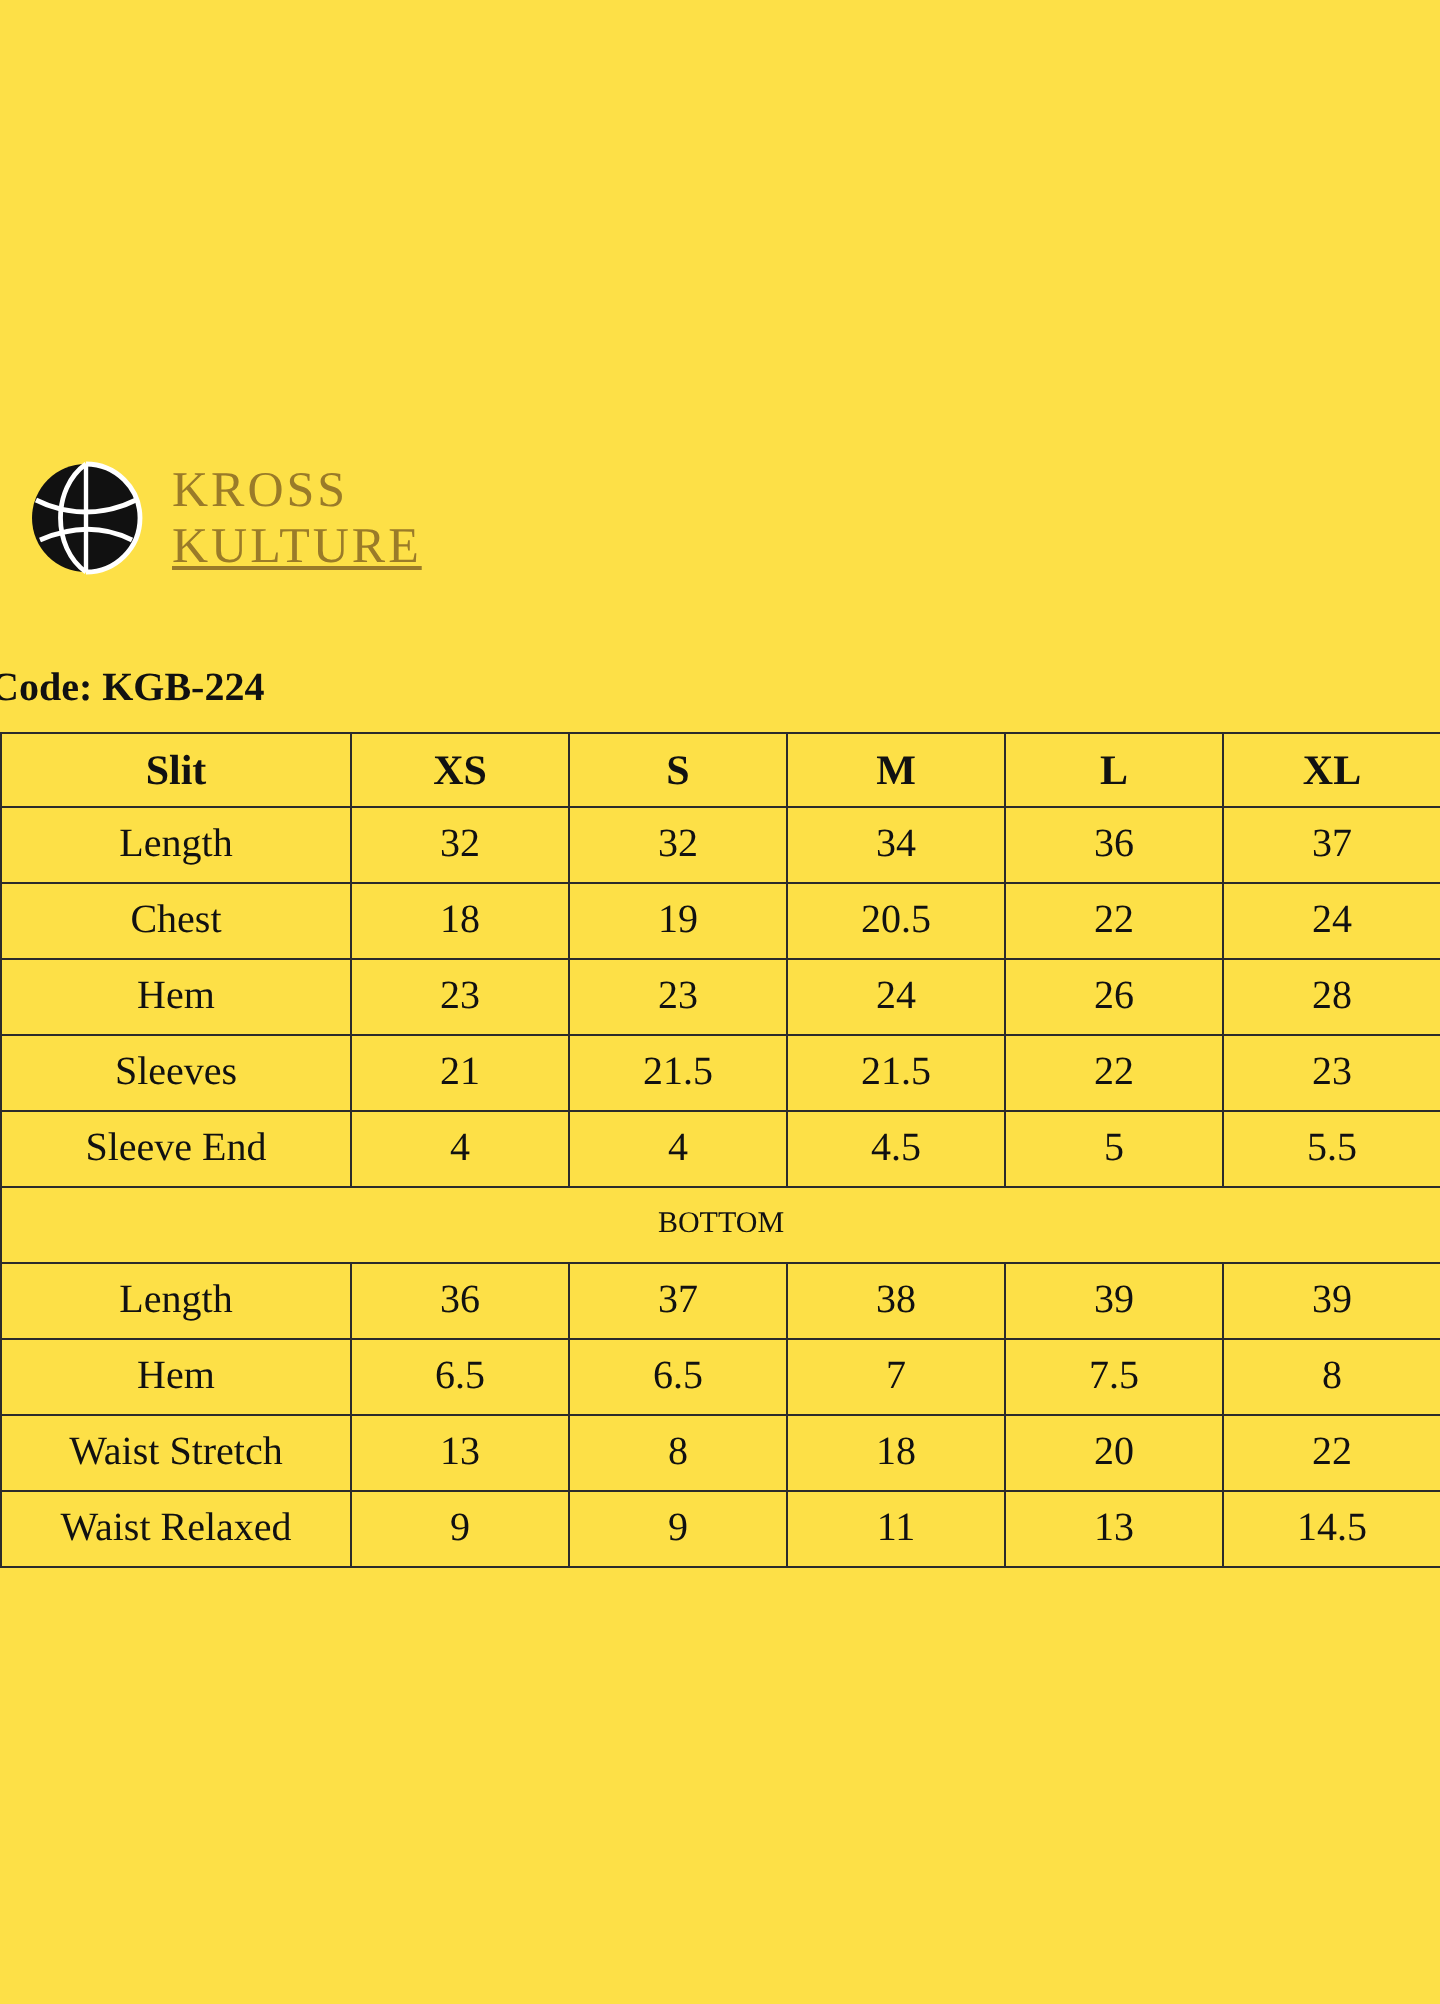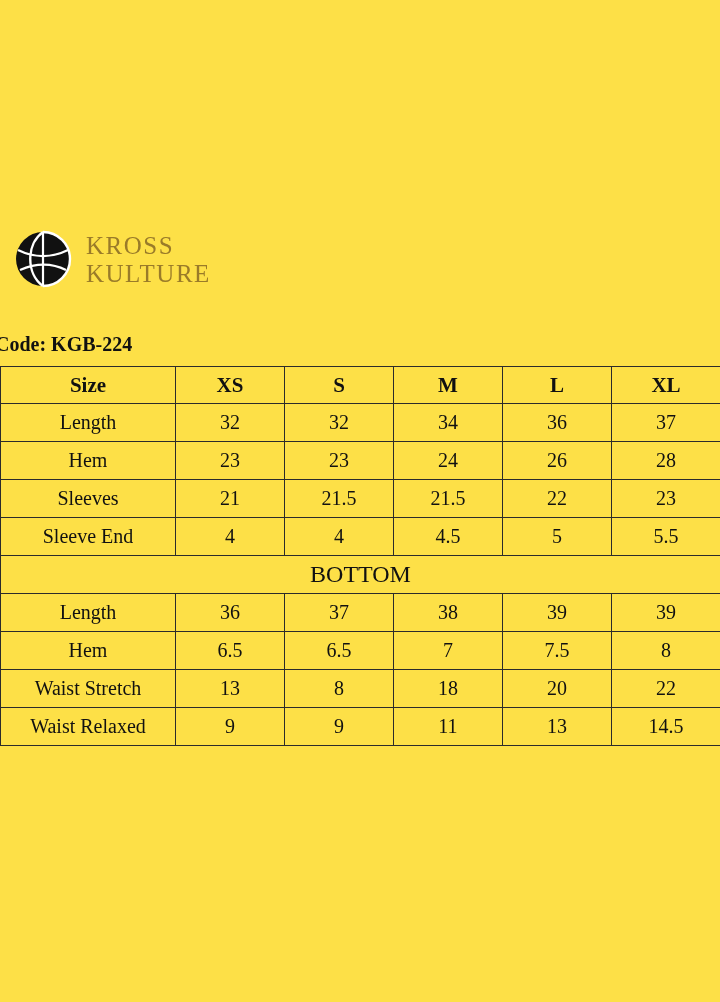--- a/index.html
+++ b/index.html
@@ -56,20 +56,21 @@
   }
   .brand-line {
     font-family: "Liberation Serif", serif;
     font-size: 25px;
     letter-spacing: 1.5px;
     color: #9a7b29;
     font-weight: 400;
   }
   .brand-line.second {
     margin-top: 3px;
+    text-decoration: underline;
   }
 
   .chart-title {
     font-family: "Liberation Serif", serif;
     font-weight: bold;
     font-size: 47px;
     letter-spacing: 1px;
     color: #0d0d0d;
     white-space: nowrap;
   }
@@ -115,21 +116,21 @@
   table.size-chart col.c-label { width: 175px; }
   table.size-chart col.c-size  { width: 109px; }
 
   tr.head-row th {
     font-weight: bold;
     font-size: 21px;
     height: 36px;
   }
 
   tr.section-row td {
-    font-size: 24px;
+    font-size: 15px;
     height: 37px;
   }
 </style>
 </head>
 <body>
 
 <div class="sheet">
 
   <div class="header">
     <div class="logo-mark">
@@ -157,39 +158,47 @@
       <colgroup>
         <col class="c-label">
           <col class="c-size">
           <col class="c-size">
           <col class="c-size">
           <col class="c-size">
           <col class="c-size">
       </colgroup>
       <thead>
         <tr class="head-row">
-          <th>Size</th>
+          <th>Slit</th>
           <th>XS</th>
           <th>S</th>
           <th>M</th>
           <th>L</th>
           <th>XL</th>
         </tr>
       </thead>
       <tbody>
 
         <tr>
           <td>Length</td>
           <td>32</td>
           <td>32</td>
           <td>34</td>
           <td>36</td>
           <td>37</td>
         </tr>
         <tr>
+          <td>Chest</td>
+          <td>18</td>
+          <td>19</td>
+          <td>20.5</td>
+          <td>22</td>
+          <td>24</td>
+        </tr>
+        <tr>
           <td>Hem</td>
           <td>23</td>
           <td>23</td>
           <td>24</td>
           <td>26</td>
           <td>28</td>
         </tr>
         <tr>
           <td>Sleeves</td>
           <td>21</td>

